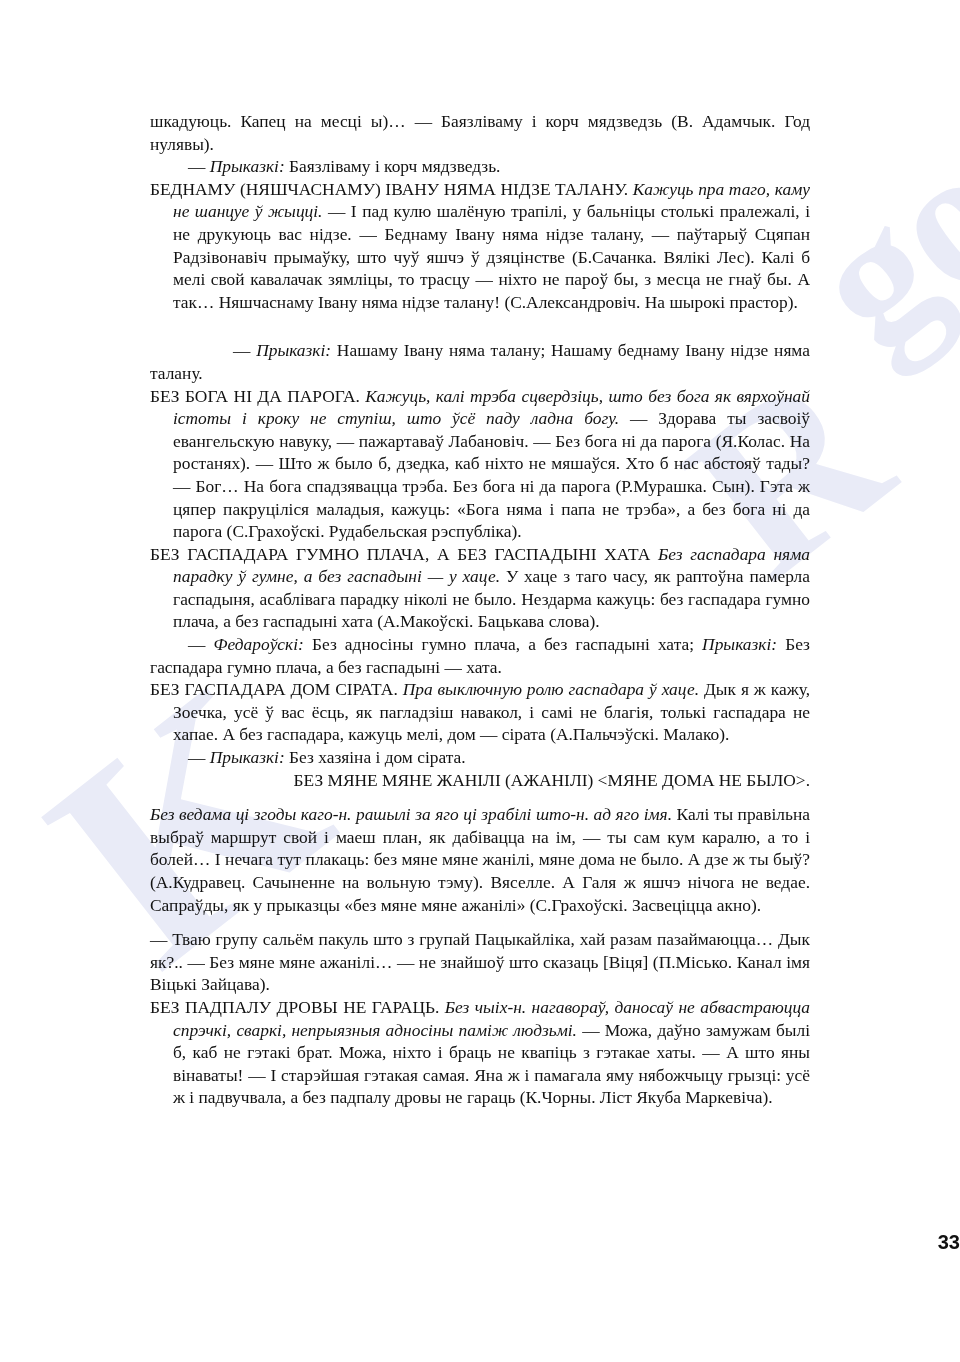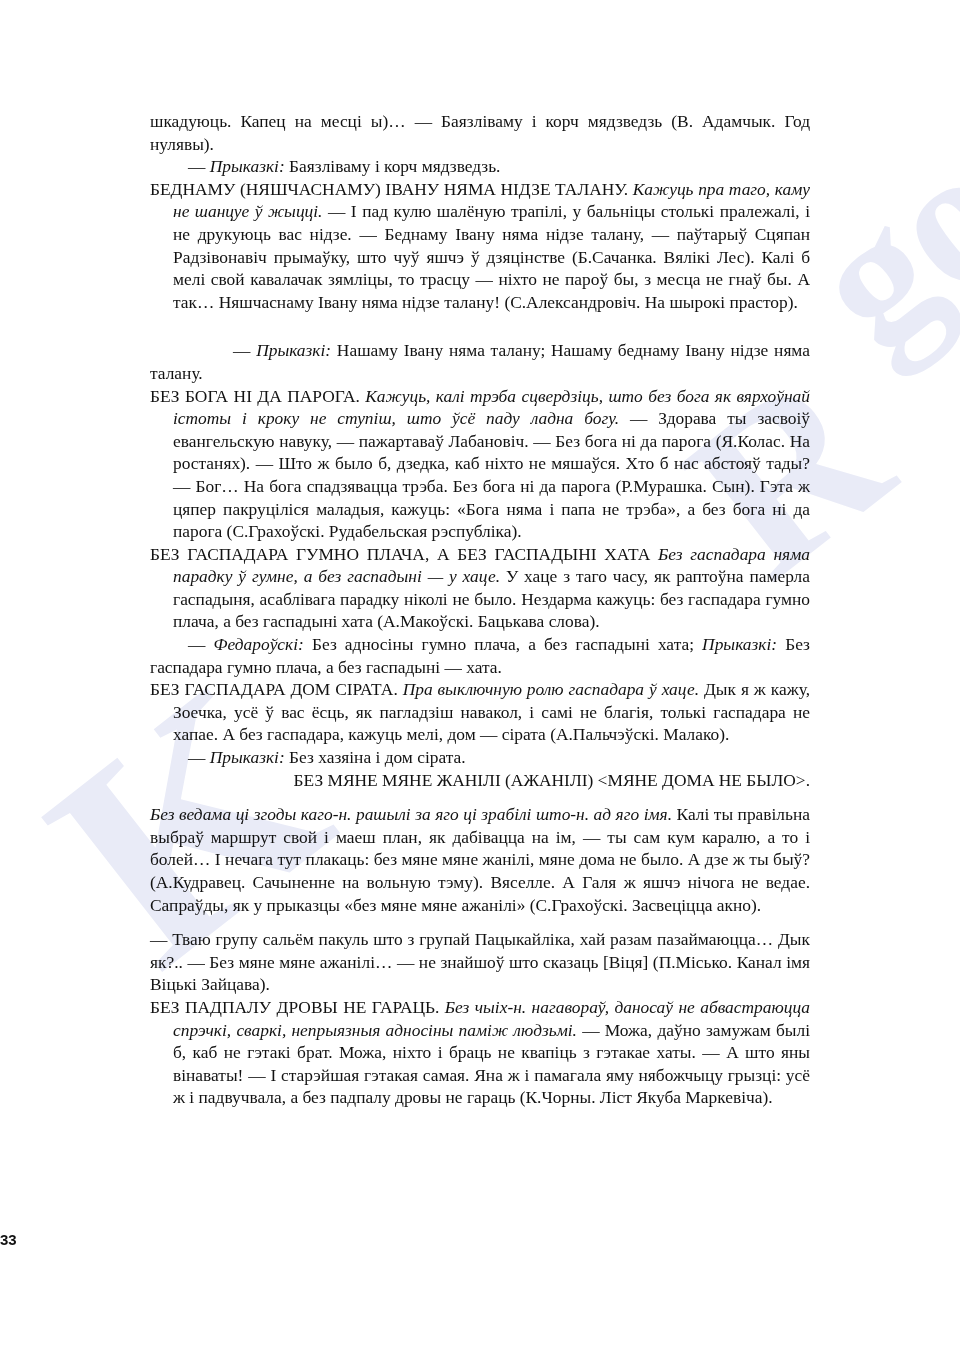--- a/index.html
+++ b/index.html
@@ -95,24 +95,24 @@
     font-weight: 400;
     margin-top: 30px;
   }
   .it { font-style: italic; }
 
   .pageno {
     position: absolute;
     left: 0;
     top: 1231px;
     width: 960px;
-    text-align: left;
+    text-align: right;
     font-family: "Liberation Sans", "DejaVu Sans", sans-serif;
     font-weight: 700;
-    font-size: 15px;
+    font-size: 20px;
     color: #111111;
     z-index: 2;
   }
 </style>
 </head>
 <body>
 
 <div class="page">
 
   <div class="wm wm-left">K</div>

